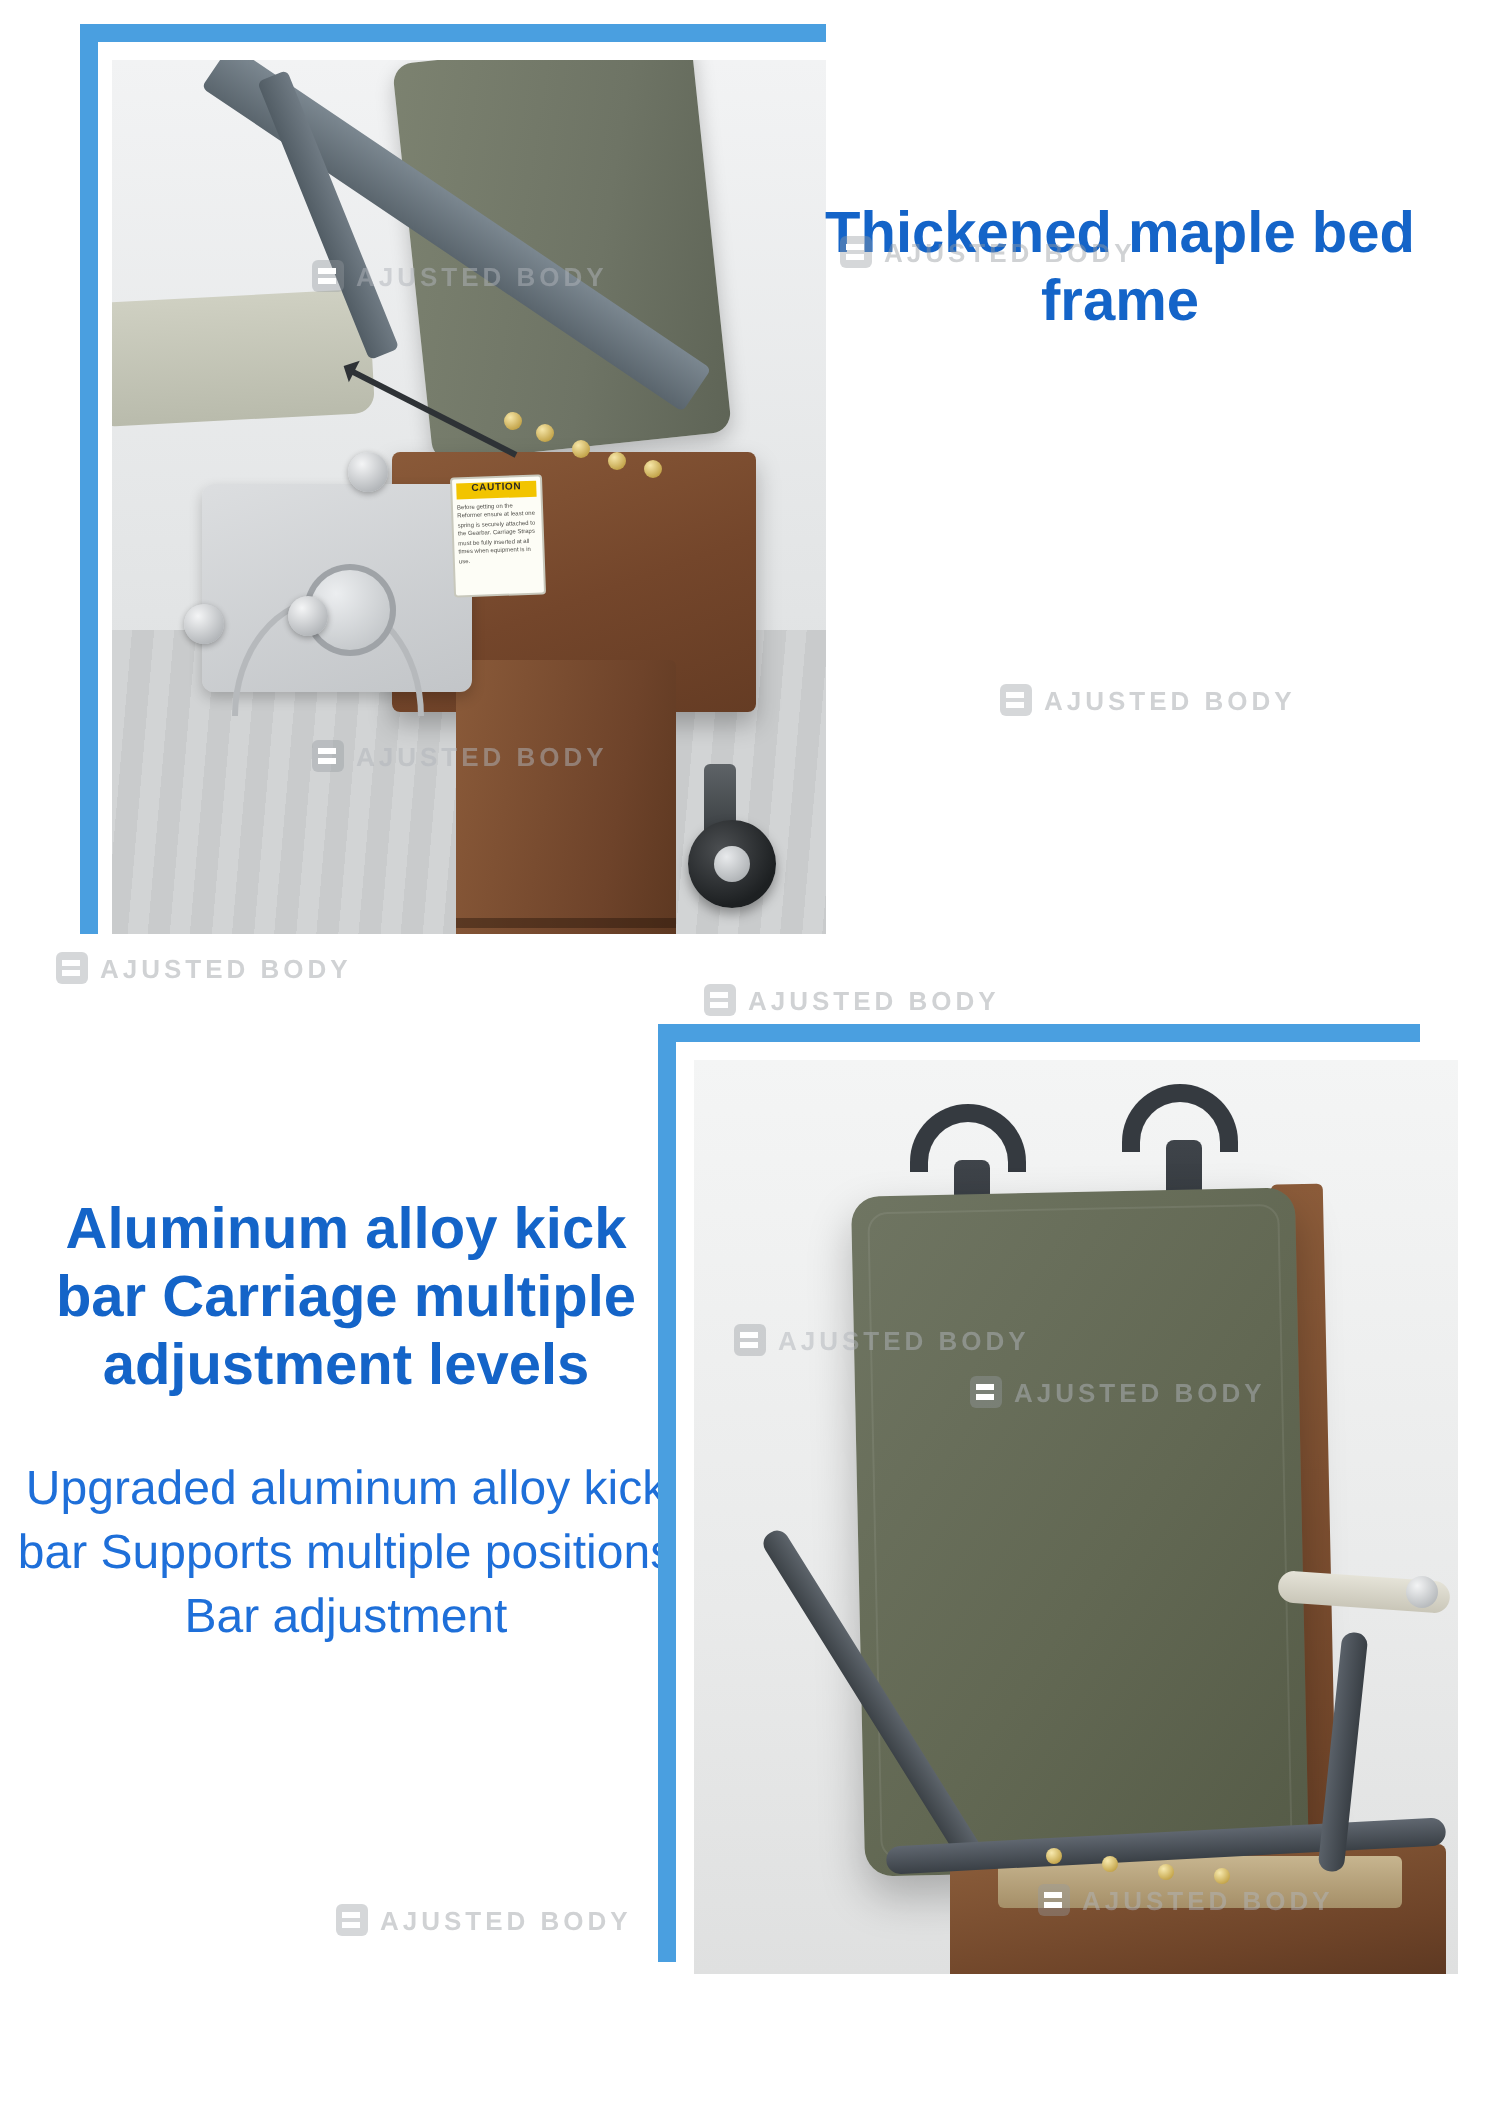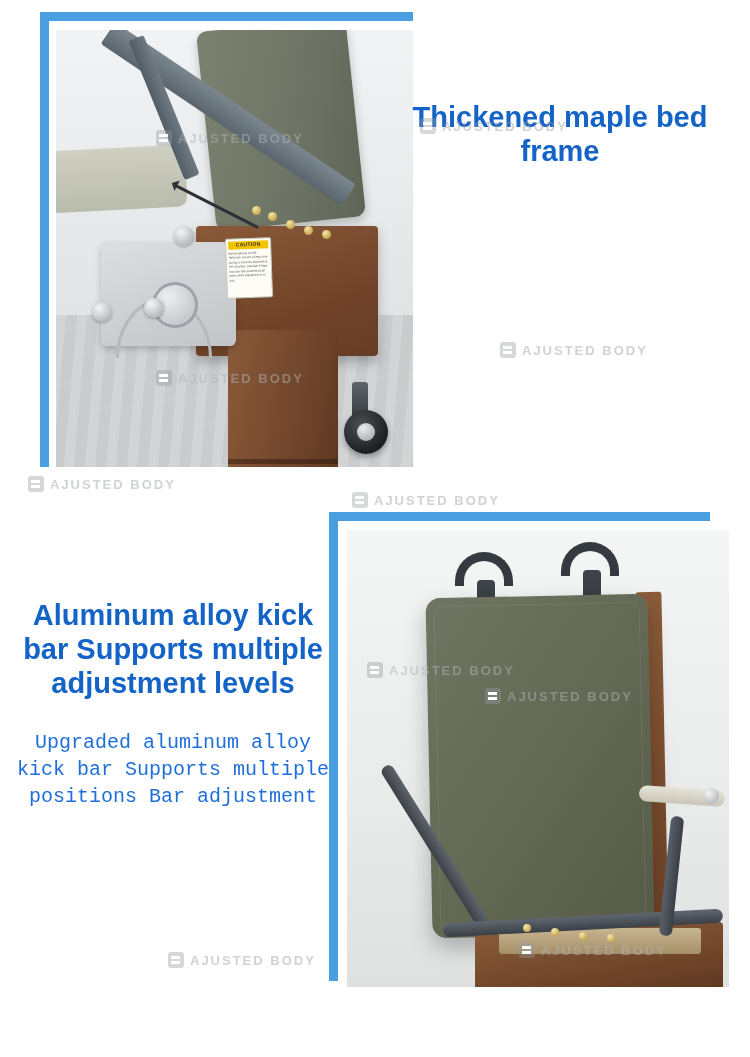--- a/index.html
+++ b/index.html
@@ -115,23 +115,22 @@
     margin-top: 22px;
   }
 
   .text-left {
     position: absolute;
     left: 8px; top: 598px;
     width: 330px;
   }
   .text-left .heading { font-size: 29px; }
   .text-left .body-copy {
-    font-size: 20px;
+    font-size: 24px;
     margin-top: 28px;
-    font-family: Liberation Mono, monospace;
   }
 
   
   .scene { position: absolute; inset: 0; }
 
   
   .t-bg {
     position: absolute; inset: 0;
     background: linear-gradient(180deg,#f2f3f4 0%, #e4e6e7 55%, #d9dbdc 100%);
   }
@@ -386,21 +385,21 @@
         </div>
       </div>
     </div>
   </div>
 
   <div class="text-right">
     <div class="heading">Thickened maple bed frame</div>
   </div>
 
   <div class="text-left">
-    <div class="heading">Aluminum alloy kick bar Supports multiple adjustment levels</div>
+    <div class="heading">Aluminum alloy kick bar Carriage multiple adjustment levels</div>
     <div class="body-copy">Upgraded aluminum alloy kick bar Supports multiple positions Bar adjustment</div>
   </div>
 
   <div class="panel-bottom">
     <div class="frame-border-bottom"></div>
     <div class="photo-bottom">
       <div class="scene">
         <div class="b-bg"></div>
         <div class="b-strap-loop" style="left:108px; top:22px;"></div>
         <div class="b-strap" style="left:130px; top:50px;"></div>

